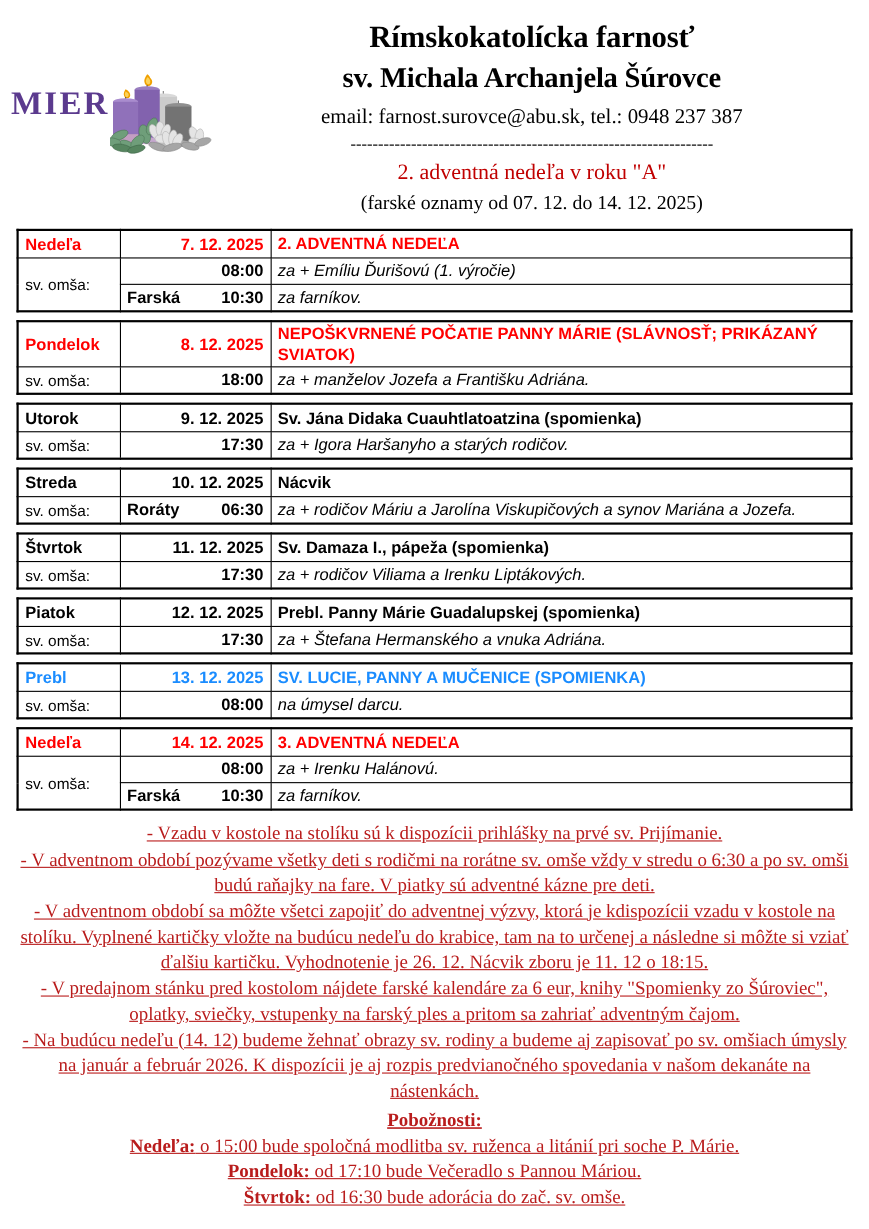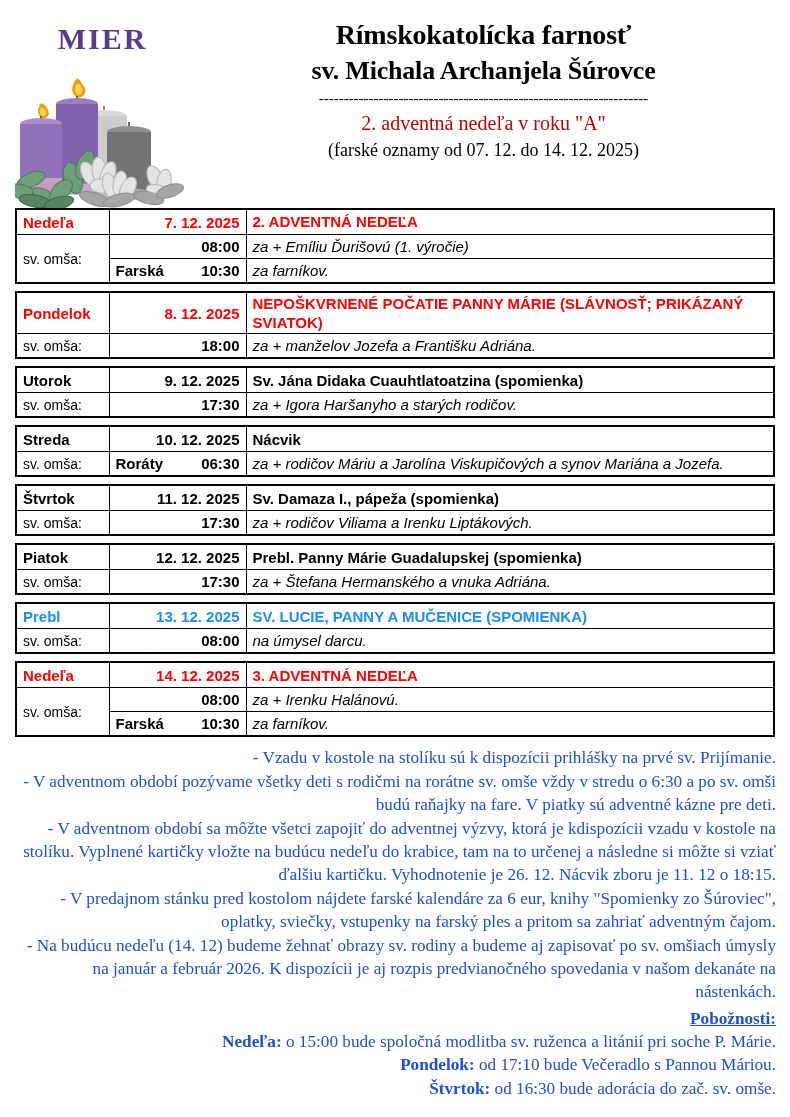--- a/index.html
+++ b/index.html
@@ -22,21 +22,21 @@
     flex-direction: row;
     align-items: flex-start;
     padding: 18px 10px 0 10px;
     height: 208px;
     box-sizing: border-box;
   }
   .logo-block {
     width: 185px;
     flex: 0 0 185px;
     display: flex;
-    flex-direction: column;
+    flex-direction: row;
     align-items: center;
     padding-top: 6px;
   }
   .logo-word {
     font-family: "Liberation Serif", serif;
     font-weight: bold;
     font-size: 30px;
     letter-spacing: 2px;
     color: #5b3a8e;
     line-height: 1;
@@ -189,22 +189,23 @@
   .red  { color: #ff0000; }
   .blue { color: #1a8cff; }
   .black{ color: #000000; }
 
   
   .notices {
     margin: 9px 14px 0 14px;
     font-family: "Liberation Serif", serif;
     font-size: 17.2px;
     line-height: 1.36;
-    color: #1d4ed8;
-    text-align: right;
+    color: #b91c1c;
+    text-align: center;
+    text-decoration: underline;
   }
   .notices p {
     margin: 0 0 0 0;
     padding: 0;
   }
   .devotions-head {
     font-weight: bold;
     text-decoration: underline;
     margin-top: 3px !important;
   }
@@ -288,20 +289,21 @@
       <g fill="#56855f" stroke="#3f6748" stroke-width="1">
         <ellipse cx="20" cy="141" rx="16" ry="6" transform="rotate(10 20 141)"></ellipse>
         <ellipse cx="44" cy="143" rx="15" ry="6" transform="rotate(-14 44 143)"></ellipse>
       </g>
     </svg>
   </div>
 
   <div class="title-block">
     <div class="title-line1">Rímskokatolícka farnosť</div>
     <div class="title-line2">sv. Michala Archanjela Šúrovce</div>
+    <div class="email-line">email: farnost.surovce@abu.sk, tel.: 0948 237 387</div>
     <div class="rule-line">------------------------------------------------------------------</div>
     <div class="season-line">2. adventná nedeľa v roku "A"</div>
     <div class="range-line">(farské oznamy od 07. 12. do 14. 12. 2025)</div>
   </div>
 </div>
 
 <div class="schedule">
     <table class="day-block">
       <colgroup>
         <col class="col-day">

